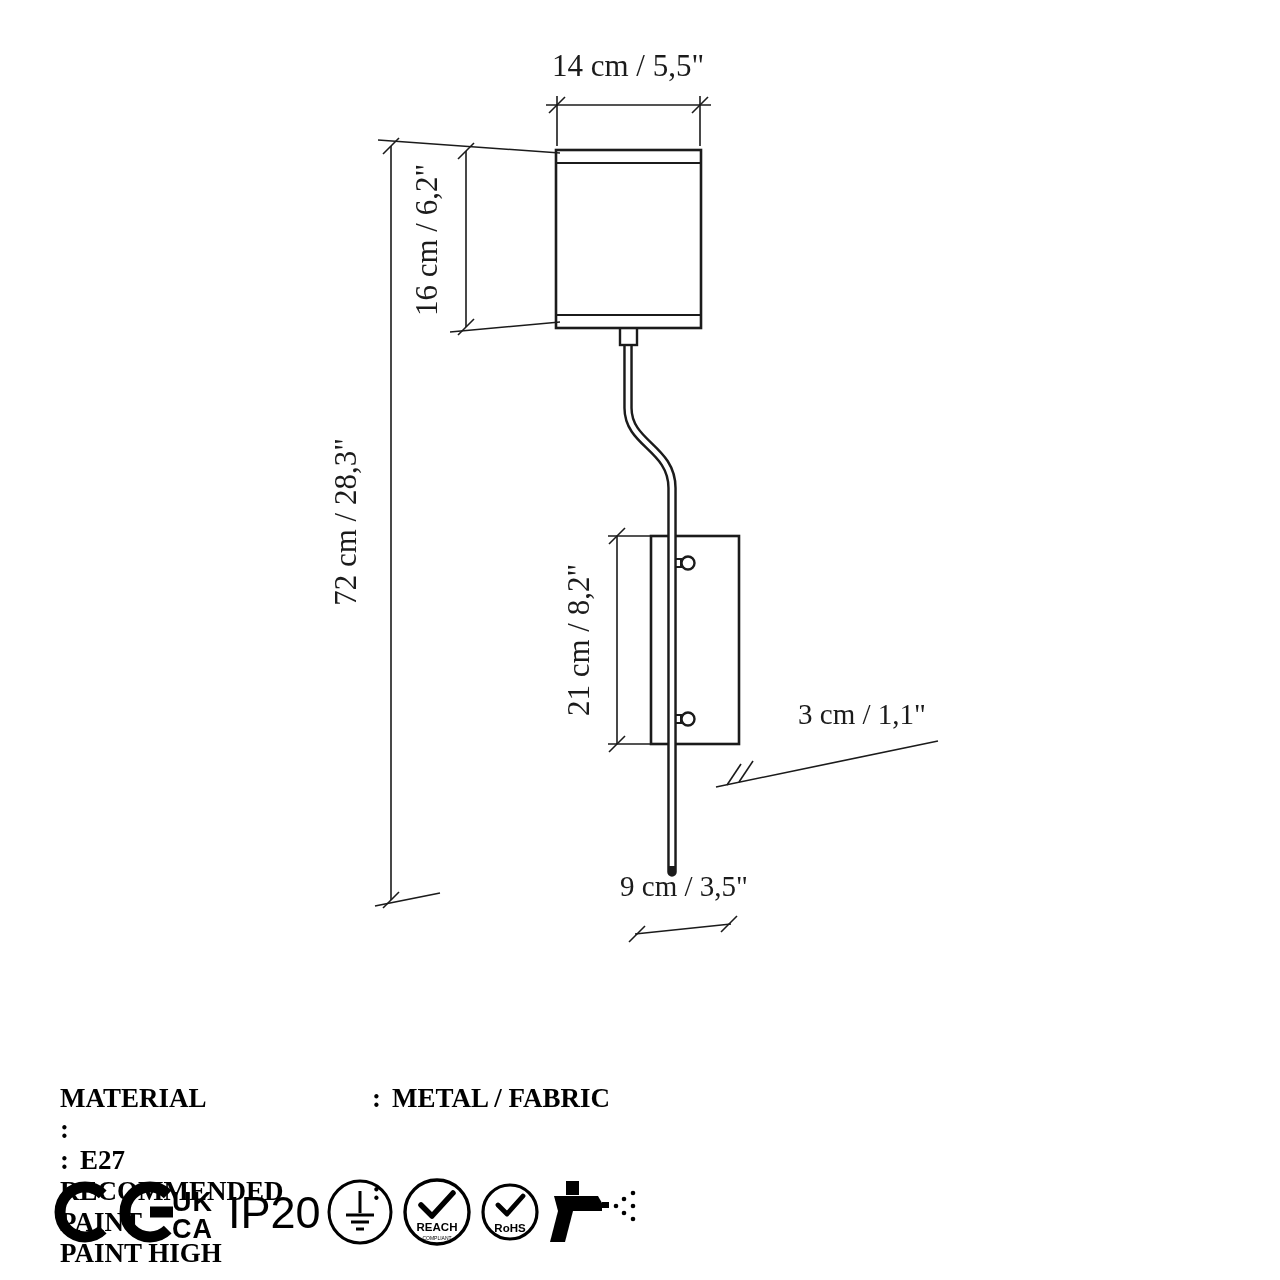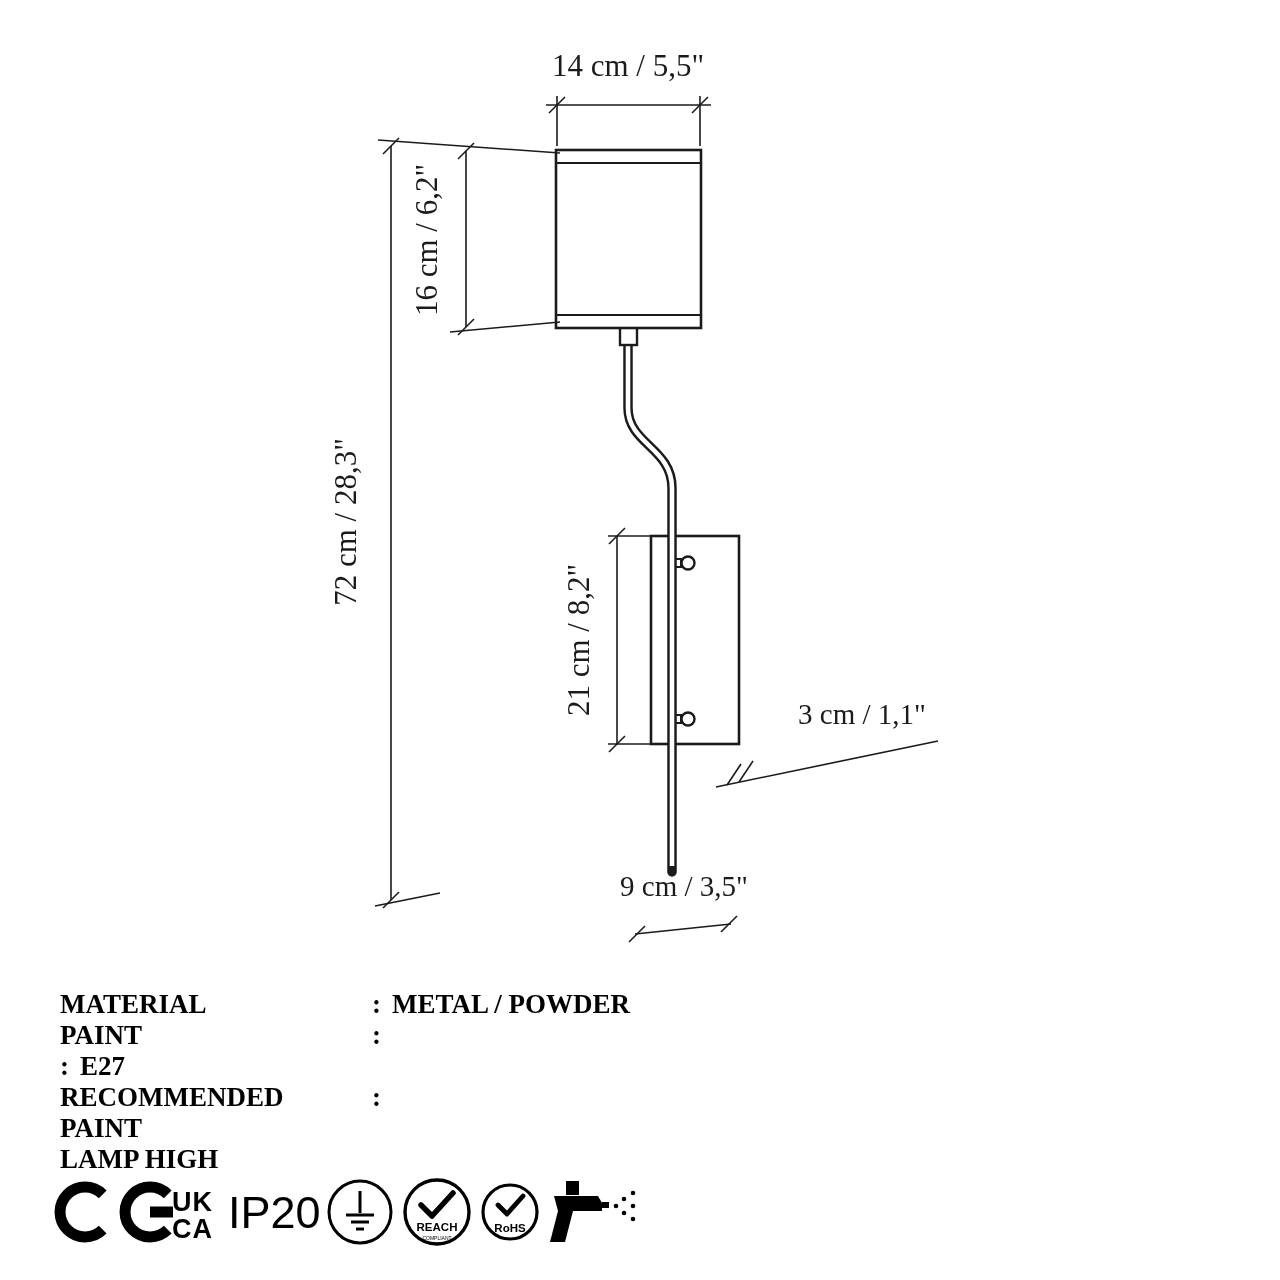--- a/index.html
+++ b/index.html
@@ -2,21 +2,21 @@
 <html><head>
 <meta charset="utf-8">
 <style>
   html,body{margin:0;padding:0;background:#ffffff;}
   .canvas{position:relative;width:1280px;height:1280px;background:#ffffff;overflow:hidden;
           font-family:"Liberation Serif", serif;}
   svg{position:absolute;left:0;top:0;}
   .dim{font-family:"Liberation Serif", serif;font-size:31px;fill:#1b1b1b;}
   .dim-small{font-family:"Liberation Serif", serif;font-size:29px;fill:#1b1b1b;}
   .sans{font-family:"Liberation Sans", sans-serif;}
-  .specs{position:absolute;left:60px;top:989px;width:900px;}
+  .specs{position:absolute;left:60px;top:1083px;width:900px;}
   .spec-row{display:flex;line-height:28px;font:bold 27px "Liberation Serif", serif;color:#000;}
   .spec-label{width:312px;flex:0 0 312px;}
   .spec-colon{width:20px;flex:0 0 20px;}
   .spec-value{flex:1;}
 </style>
 </head>
 <body>
 
 <div class="canvas">
 
@@ -136,34 +136,33 @@
       <circle cx="633" cy="1193" r="2.3"></circle>
       <circle cx="633" cy="1206" r="2.3"></circle>
       <circle cx="633" cy="1219" r="2.3"></circle>
     </g>
   </svg>
 
   <div class="specs">
     <div class="spec-row">
       <span class="spec-label">MATERIAL</span>
       <span class="spec-colon">:</span>
-      <span class="spec-value">METAL / POWDER</span>
+      <span class="spec-value">METAL / FABRIC</span>
     </div>
     <div class="spec-row">
-      <span class="spec-label">PAINT</span>
       <span class="spec-colon">:</span>
     </div>
     <div class="spec-row">
       <span class="spec-colon">:</span>
       <span class="spec-value">E27</span>
     </div>
     <div class="spec-row">
       <span class="spec-label">RECOMMENDED PAINT</span>
       <span class="spec-colon">:</span>
     </div>
     <div class="spec-row">
-      <span class="spec-label">LAMP HIGH</span>
+      <span class="spec-label">PAINT HIGH</span>
       <span class="spec-colon"></span>
       <span class="spec-value"></span>
     </div>
   </div>
 
 </div>
 
 </body></html>

